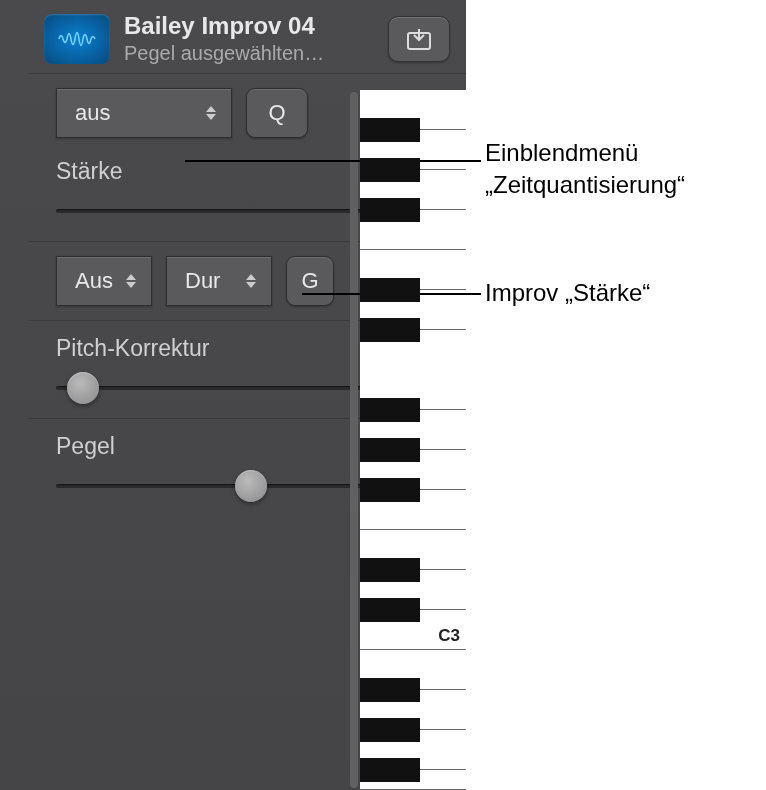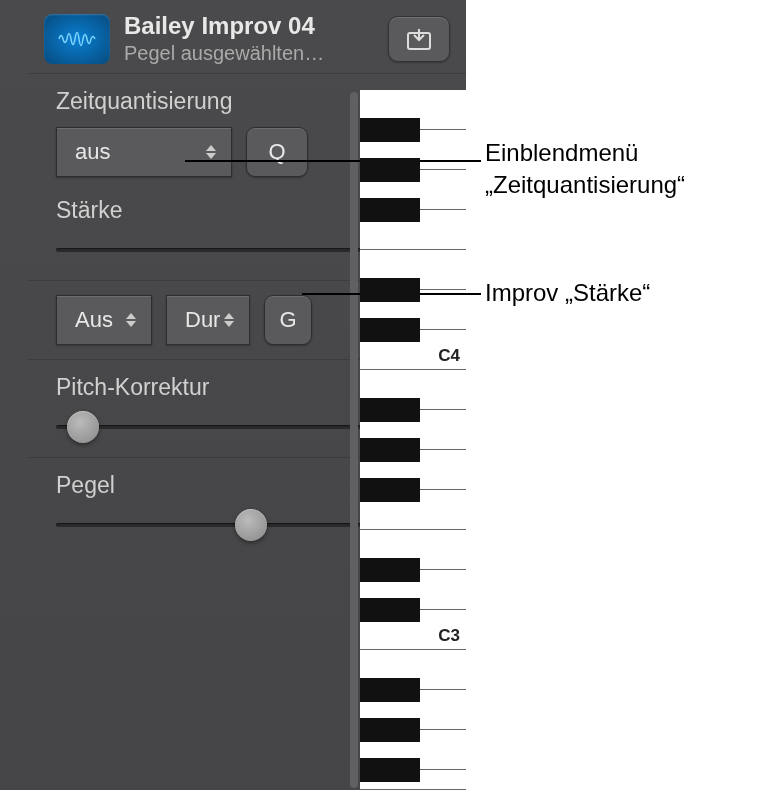--- a/index.html
+++ b/index.html
@@ -55,21 +55,20 @@
       <svg viewBox="0 0 30 24">
           <rect x="4" y="6" width="22" height="16" rx="2" fill="none" stroke="#ddd" stroke-width="2"></rect>
           <path d="M15,2 L15,12 M10,8 L15,13 L20,8" stroke="#ddd" stroke-width="2" fill="none"></path>
         </svg>
     </div>
   </div>
 
   <div class="divider"></div>
 
   <div class="section">
-    <span class="section-label">Zeitquantisierung</span>
     <div class="controls-row">
       <div class="popup" style="width:176px">
         <span class="popup-text">aus</span>
         <span class="popup-arrow"></span>
       </div>
       <div class="q-button">Q</div>
     </div>
 
     <div class="value-row" style="margin-top:20px">
       <span class="value-label">Stärke</span>
@@ -82,21 +81,21 @@
   </div>
 
   <div class="divider"></div>
 
   <div class="section">
     <div class="controls-row">
       <div class="popup" style="width:96px">
         <span class="popup-text">Aus</span>
         <span class="popup-arrow"></span>
       </div>
-      <div class="popup" style="width:84px">
+      <div class="popup" style="width:106px">
         <span class="popup-text">Dur</span>
         <span class="popup-arrow"></span>
       </div>
       <div class="q-button" style="width:48px">G</div>
     </div>
   </div>
 
   <div class="divider"></div>
 
   <div class="section">
@@ -126,23 +125,20 @@
   <div class="vsbar"></div>
 
   <div class="piano-area">
 
     <div class="white-key" style="top:0px"></div>
     <div class="white-key" style="top:40px"></div>
     <div class="white-key" style="top:80px"></div>
     <div class="white-key" style="top:120px"></div>
     <div class="white-key" style="top:160px"></div>
     <div class="white-key" style="top:200px"></div>
-    <div class="white-key" style="top:240px">
-        <span class="key-label">C4</span>
-      </div>
     <div class="white-key" style="top:280px"></div>
     <div class="white-key" style="top:320px"></div>
     <div class="white-key" style="top:360px"></div>
     <div class="white-key" style="top:400px"></div>
     <div class="white-key" style="top:440px"></div>
     <div class="white-key" style="top:480px"></div>
     <div class="white-key" style="top:520px">
         <span class="key-label">C3</span>
       </div>
     <div class="white-key" style="top:560px"></div>

